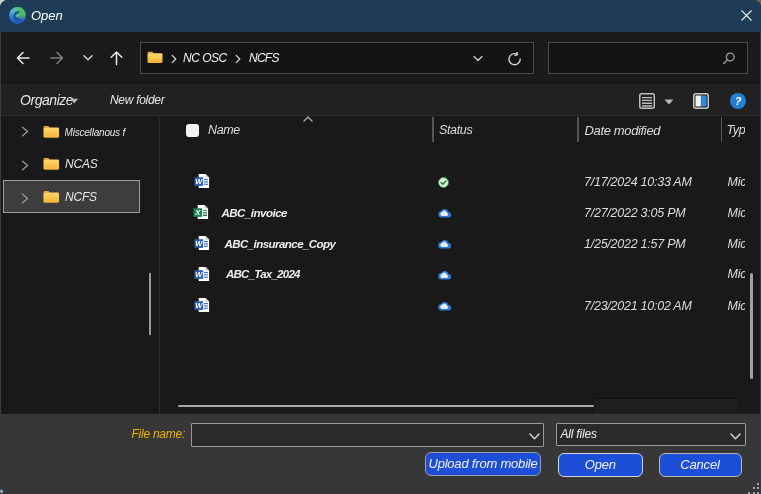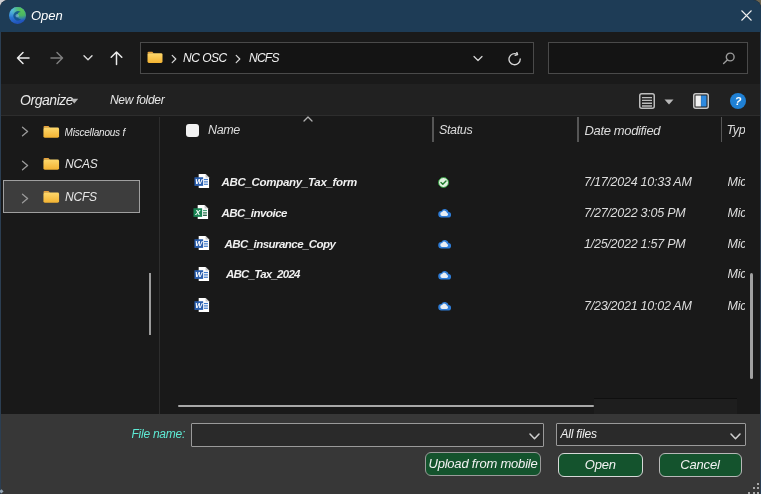--- a/index.html
+++ b/index.html
@@ -31,21 +31,21 @@
   .fname { font-weight:bold; font-size:11.5px; color:#f0f0f0; letter-spacing:-0.3px; }
   .fdate { font-size:12.5px; color:#dcdcdc; letter-spacing:-0.25px; }
   .ftype { font-size:12.5px; color:#dcdcdc; letter-spacing:-0.25px; }
   #vsb { left:750px; top:273px; width:2.5px; height:106px; background:#a0a0a0; border-radius:2px; }
   #hsb { left:177.5px; top:404.5px; width:416px; height:2.8px; background:#a8a8a8; border-radius:2px; }
   
   #footer { left:0; top:414px; width:761px; height:80px; background:#373737; }
   .fbox { position:absolute; background:#2a2a2a; border:1.5px solid #9a9a9a; border-radius:1px; }
   #fn-input { left:190.5px; top:423px; width:353px; height:23.5px; }
   #ftype-box { left:556px; top:423px; width:190px; height:23px; }
-  .btn { position:absolute; height:24px; background:#14532d; border:1.3px solid #9a9a9a;
+  .btn { position:absolute; height:24px; background:#1d4ed8; border:1.3px solid #9a9a9a;
          border-radius:6px; color:#f2f2f2; font-size:13px; letter-spacing:-0.2px; text-align:center; line-height:21px; }
   #btn-upload { left:425px; top:452px; width:116px; }
   #btn-open { left:558px; top:452.5px; width:84.5px; border-color:#d8d8d8; }
   #btn-cancel { left:658.5px; top:452.5px; width:83px; border-color:#b8b8b8; }
   .grip { position:absolute; width:2px; height:2px; background:#a8a8a8; }
 </style>
 </head>
 <body>
 <div class="abs" id="corner-tl"></div>
 <div class="abs" id="corner-tr"></div>
@@ -195,21 +195,20 @@
 
   <svg class="abs wicon" style="left:194px;top:173px" width="16" height="16" viewBox="0 0 17 17">
     <path d="M5 1 H12.3 L16 4.7 V16 H5 Z" fill="#ffffff"></path>
     <path d="M12.3 1 L16 4.7 H12.3 Z" fill="#c8c8c8"></path>
     <rect x="10.6" y="6.3" width="4.2" height="1.3" fill="#3f79c9"></rect>
     <rect x="10.6" y="8.8" width="4.2" height="1.3" fill="#3f79c9"></rect>
     <rect x="10.6" y="11.3" width="4.2" height="1.3" fill="#3f79c9"></rect>
     <rect x="0.5" y="4.5" width="9.2" height="9.2" fill="#2b5fae"></rect>
     <text x="5.1" y="11.6" text-anchor="middle" font-family="Liberation Sans, sans-serif" font-size="8" font-weight="bold" fill="#ffffff">W</text>
   </svg>
-  <div class="t fname" style="left:221.5px;top:166.5px;height:31px;line-height:31px">ABC_Company_Tax_form</div>
   <svg class="abs" style="left:438px;top:176.5px" width="11" height="11" viewBox="0 0 11 11">
     <circle cx="5.5" cy="5.5" r="5" fill="#dff0df" stroke="#2c9639" stroke-width="1"></circle>
     <path d="M3 5.6 L4.8 7.3 L8 4" stroke="#1d7a2b" stroke-width="1.4" fill="none" stroke-linecap="round" stroke-linejoin="round"></path>
   </svg>
   <div class="t fdate" style="left:584px;top:167px;height:31px;line-height:31px">7/17/2024 10:33 AM</div>
   <div class="t ftype" style="left:727.5px;top:167px;height:31px;line-height:31px;width:17.5px;overflow:hidden">Mic</div>
 
   <svg class="abs" style="left:193px;top:204px" width="16" height="16" viewBox="0 0 17 17">
     <path d="M5 1 H12.3 L16 4.7 V16 H5 Z" fill="#ffffff"></path>
     <path d="M12.3 1 L16 4.7 H12.3 Z" fill="#c8c8c8"></path>
@@ -274,21 +273,21 @@
     <path d="M4.4 8 a2 2 0 0 1 -0.2 -4 a2.5 2.5 0 0 1 4.7 0.7 a1.7 1.7 0 0 1 -0.3 3.3 Z" fill="#e8eef5"></path>
   </svg>
   <div class="t fdate" style="left:584px;top:291px;height:31px;line-height:31px">7/23/2021 10:02 AM</div>
   <div class="t ftype" style="left:727.5px;top:291px;height:31px;line-height:31px;width:17.5px;overflow:hidden">Mic</div>
 
   <div class="abs" style="left:594px;top:397.5px;width:143px;height:16.5px;background:#1e1e1e;border-top:1px solid #0f0f0f"></div>
   <div class="abs" id="vsb"></div>
   <div class="abs" id="hsb"></div>
 
   <div class="abs" id="footer"></div>
-  <div class="t" style="left:131.5px;top:423px;height:23px;line-height:23px;color:#5eead4;letter-spacing:-0.25px">File name:</div>
+  <div class="t" style="left:131.5px;top:423px;height:23px;line-height:23px;color:#eab308;letter-spacing:-0.25px">File name:</div>
   <div class="fbox" id="fn-input"></div>
   <svg class="abs" style="left:529px;top:432.5px" width="11" height="7" viewBox="0 0 11 7">
     <path d="M1 1 L5.5 5.8 L10 1" stroke="#d0d0d0" stroke-width="1.5" fill="none" stroke-linecap="round" stroke-linejoin="round"></path>
   </svg>
   <div class="fbox" id="ftype-box"></div>
   <div class="t" style="left:560.5px;top:423px;height:23px;line-height:23px;color:#f0f0f0;letter-spacing:-0.2px">All files</div>
   <svg class="abs" style="left:730px;top:432.5px" width="11" height="7" viewBox="0 0 11 7">
     <path d="M1 1 L5.5 5.8 L10 1" stroke="#d0d0d0" stroke-width="1.5" fill="none" stroke-linecap="round" stroke-linejoin="round"></path>
   </svg>
   <div class="btn" id="btn-upload">Upload from mobile</div>

